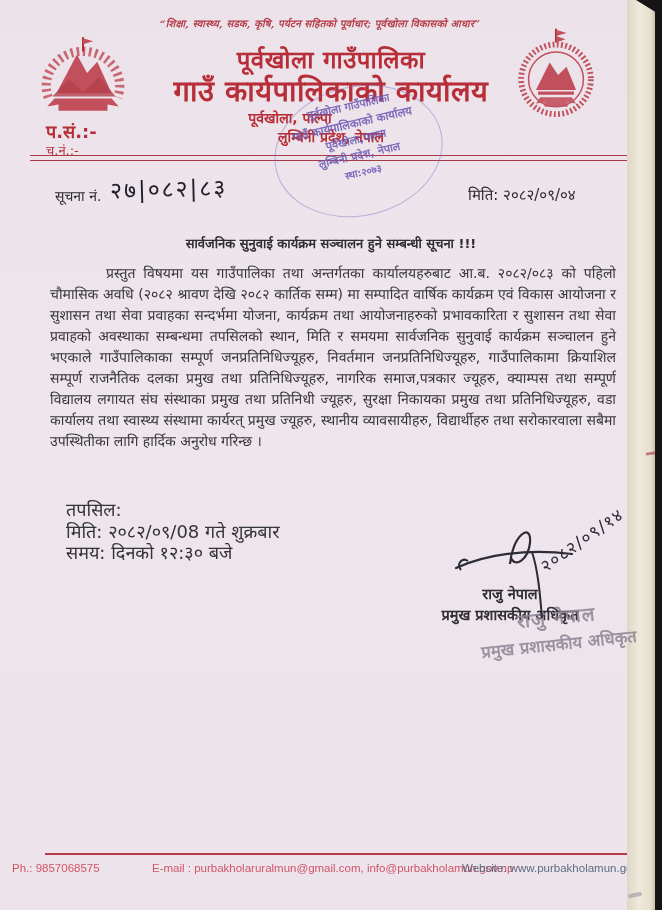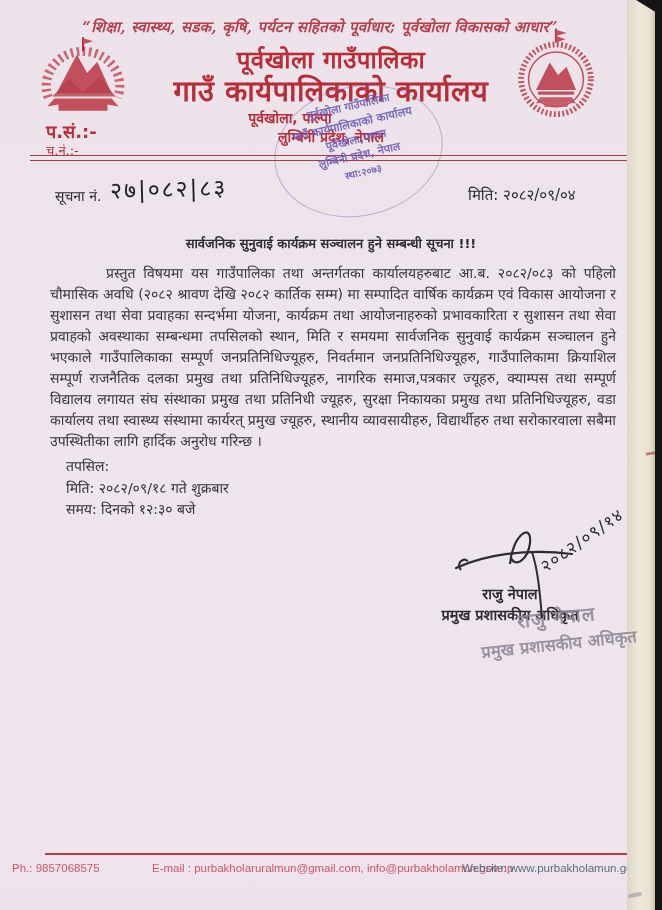--- a/index.html
+++ b/index.html
@@ -12,21 +12,21 @@
   
   .edge-cream{position:absolute;left:627px;top:0;width:30px;height:910px;
     background:linear-gradient(90deg,#ded7c9 0%,#efe9da 40%,#e6dfcd 80%,#b9b2a2 100%);}
   .edge-black{position:absolute;left:655px;top:0;width:7px;height:910px;background:#161417;}
   .corner-tr{position:absolute;right:0;top:0;width:26px;height:16px;background:#161417;
     clip-path:polygon(100% 0,0 0,100% 100%);}
   .mark-red-edge{position:absolute;left:646px;top:452px;width:9px;height:3px;background:#b0485a;opacity:.7;transform:rotate(-8deg);}
   .mark-gray-br{position:absolute;left:628px;top:893px;width:14px;height:4px;background:#9b97a0;opacity:.6;border-radius:2px;transform:rotate(-12deg);}
   .slogan{position:absolute;left:0;top:16px;width:640px;text-align:center;
     font-family:"DejaVu Serif",serif;font-style:italic;font-weight:bold;
-    font-size:15px;color:#b5404c;letter-spacing:.2px;}
+    font-size:10px;color:#b5404c;letter-spacing:.2px;}
   .title1{position:absolute;left:0;top:42px;width:662px;text-align:center;
     font-size:24px;font-weight:bold;color:#b82e38;letter-spacing:.5px;}
   .title2{position:absolute;left:0;top:70px;width:662px;text-align:center;
     font-size:29px;font-weight:bold;color:#b82e38;letter-spacing:.5px;}
   .addr1{position:absolute;left:0;top:108px;width:580px;text-align:center;
     font-size:14px;font-weight:bold;color:#b82e38;}
   .addr2{position:absolute;left:0;top:127px;width:662px;text-align:center;
     font-size:14px;font-weight:bold;color:#b82e38;}
   .refno{position:absolute;left:46px;top:119px;font-size:18px;font-weight:bold;color:#b82e38;}
   .dispno{position:absolute;left:46px;top:141px;font-size:13px;font-weight:normal;color:#b82e38;}
@@ -49,21 +49,21 @@
   .notice-hand{position:absolute;left:110px;top:172px;font-size:23px;color:#1f1f2a;
     transform:rotate(-1.5deg);letter-spacing:2px;}
   .date-top{position:absolute;left:468px;top:184px;font-size:15px;color:#2b2b30;}
 
   .subject{position:absolute;left:0;top:234px;width:662px;text-align:center;
     font-size:13px;font-weight:bold;color:#2e2e33;}
 
   .body-par{position:absolute;left:50px;top:263px;width:566px;
     font-size:14px;line-height:21px;color:#35353c;text-align:justify;text-indent:56px;}
 
-  .details{position:absolute;left:66px;top:456px;font-size:14px;color:#33333a;line-height:21.5px;}
+  .details{position:absolute;left:66px;top:499px;font-size:18px;color:#33333a;line-height:21.5px;}
   .details div{margin:0;}
 
   .sig-svg{position:absolute;left:452px;top:508px;width:172px;height:112px;z-index:4;}
   .sig-date{position:absolute;left:542px;top:556px;font-size:17px;color:#2c2c38;
     transform:rotate(-35deg);transform-origin:0 50%;letter-spacing:1.5px;white-space:nowrap;z-index:4;}
   .sig-name{position:absolute;left:420px;top:583px;width:180px;text-align:center;
     font-size:14.5px;color:#2e2e33;font-weight:bold;}
   .sig-title{position:absolute;left:400px;top:604px;width:220px;text-align:center;
     font-size:14.5px;color:#2e2e33;font-weight:bold;}
   .gray-stamp{position:absolute;left:455px;top:604px;width:205px;text-align:center;
@@ -126,21 +126,21 @@
   <div class="notice-label">सूचना नं.</div>
   <div class="notice-hand">२७|०८२|८३</div>
   <div class="date-top">मिति: २०८२/०९/०४</div>
 
   <div class="subject">सार्वजनिक सुनुवाई कार्यक्रम सञ्चालन हुने सम्बन्धी सूचना !!!</div>
 
   <div class="body-par">प्रस्तुत विषयमा यस गाउँपालिका तथा अन्तर्गतका कार्यालयहरुबाट आ.ब. २०८२/०८३ को पहिलो चौमासिक अवधि (२०८२ श्रावण देखि २०८२ कार्तिक सम्म) मा सम्पादित वार्षिक कार्यक्रम एवं विकास आयोजना र सुशासन तथा सेवा प्रवाहका सन्दर्भमा योजना, कार्यक्रम तथा आयोजनाहरुको प्रभावकारिता र सुशासन तथा सेवा प्रवाहको अवस्थाका सम्बन्धमा तपसिलको स्थान, मिति र समयमा सार्वजनिक सुनुवाई कार्यक्रम सञ्चालन हुने भएकाले गाउँपालिकाका सम्पूर्ण जनप्रतिनिधिज्यूहरु, निवर्तमान जनप्रतिनिधिज्यूहरु, गाउँपालिकामा क्रियाशिल सम्पूर्ण राजनैतिक दलका प्रमुख तथा प्रतिनिधिज्यूहरु, नागरिक समाज,पत्रकार ज्यूहरु, क्याम्पस तथा सम्पूर्ण विद्यालय लगायत संघ संस्थाका प्रमुख तथा प्रतिनिधी ज्यूहरु, सुरक्षा निकायका प्रमुख तथा प्रतिनिधिज्यूहरु, वडा कार्यालय तथा स्वास्थ्य संस्थामा कार्यरत् प्रमुख ज्यूहरु, स्थानीय व्यावसायीहरु, विद्यार्थीहरु तथा सरोकारवाला सबैमा उपस्थितीका लागि हार्दिक अनुरोध गरिन्छ ।</div>
 
   <div class="details">
     <div>तपसिल:</div>
-    <div>मिति: २०८२/०९/१८ गते शुक्रबार</div>
+    <div>मिति: २०८२/०९/08 गते शुक्रबार</div>
     <div>समय: दिनको १२:३० बजे</div>
   </div>
 
   <svg class="sig-svg" viewBox="0 0 172 112">
     <path d="M4,60 C32,47 74,40 120,46" fill="none" stroke="#2c2c38" stroke-width="2.2" stroke-linecap="round"></path>
     <path d="M58,56 C60,28 80,13 78,35 C76,52 63,60 59,50" fill="none" stroke="#2c2c38" stroke-width="2.2"></path>
     <path d="M80,44 C86,62 88,86 90,110" fill="none" stroke="#2c2c38" stroke-width="2"></path>
     <path d="M9,62 C4,56 10,49 16,53" fill="none" stroke="#2c2c38" stroke-width="2"></path>
   </svg>
   <div class="sig-date">२०८२/०९/१४</div>

